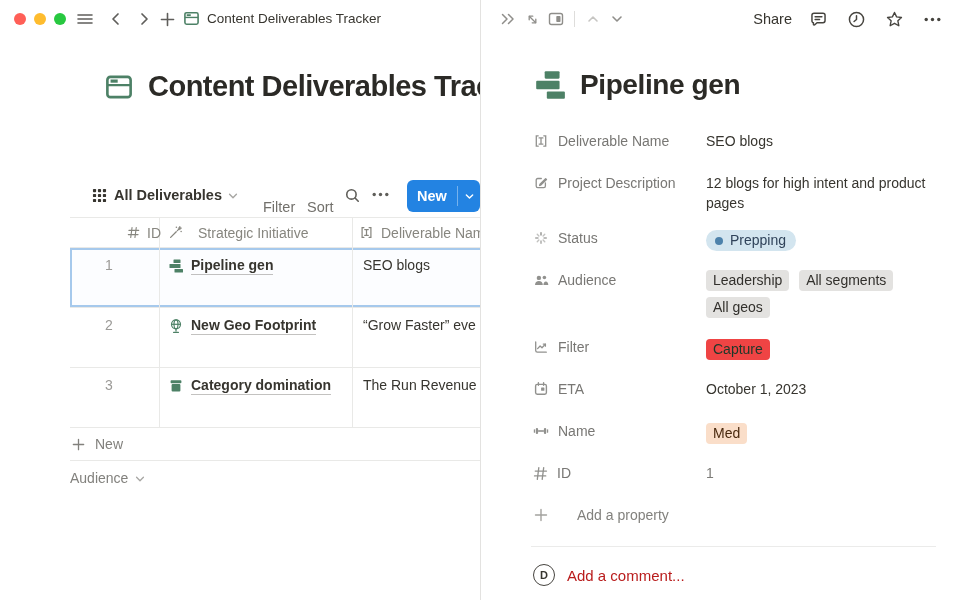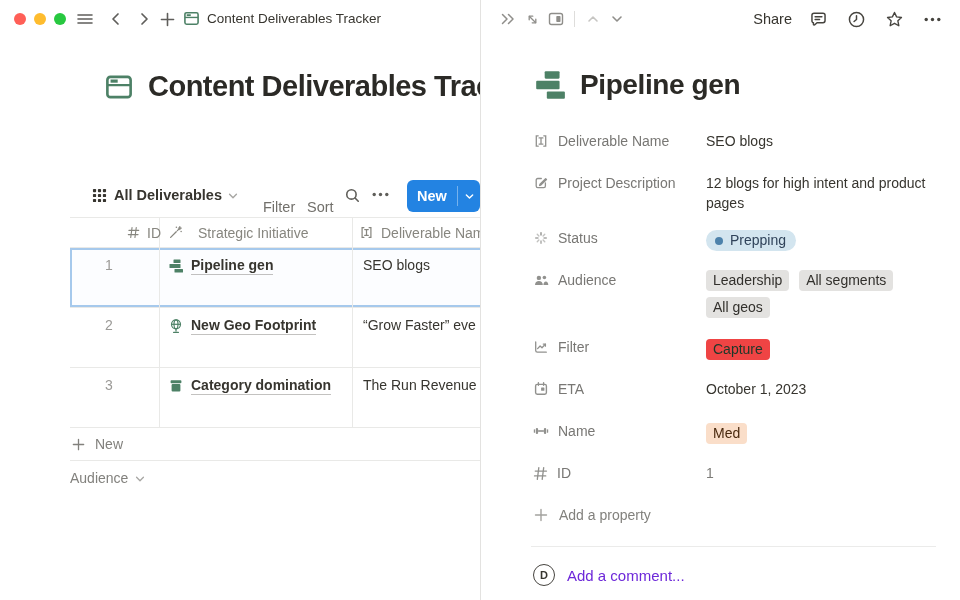--- a/index.html
+++ b/index.html
@@ -76,27 +76,27 @@
   .prop { display:flex; align-items:flex-start; min-height:34px; margin-bottom:8px; }
   .prop-label { width:173px; flex:none; height:34px; display:flex; align-items:center; gap:9px; color:#787774; cursor:pointer; }
   .prop-label svg { color:#91918e; flex:none; }
   .prop-value { flex:1; padding-top:7px; line-height:20px; color:#37352f; cursor:pointer; }
   .tags { padding-top:5px; }
   .tag { display:inline-block; background:#e3e2e0; color:#32302c; border-radius:4px; padding:1px 7px; line-height:19px; margin:2px 6px 4px 0; }
   .tag.green { background:#ef4444; color:#1c3829; }
   .tag.orange { background:#fadec9; color:#49290e; }
   .status-pill { display:inline-flex; align-items:center; gap:7px; background:#d3e5ef; color:#30435a; border-radius:11px; padding:1px 10px 1px 9px; line-height:19px; margin-top:2px; }
   .status-pill .dot { width:8px; height:8px; border-radius:50%; background:#4d82ab; }
-  .add-prop { display:flex; align-items:center; gap:10px; height:34px; color:#82817d; cursor:pointer; }
+  .add-prop { display:flex; align-items:center; gap:28px; height:34px; color:#82817d; cursor:pointer; }
   .add-prop svg { color:#a3a29e; }
 
   .hr { height:1px; background:#ebebea; margin:14px 24px 0 50px; }
   .comment-row { display:flex; align-items:center; gap:12px; margin:17px 24px 0 52px; }
   .avatar { width:22px; height:22px; border-radius:50%; border:1.5px solid #46443f; color:#37352f; font-size:11px; font-weight:600; display:flex; align-items:center; justify-content:center; flex:none; }
-  .comment-ph { color:#6d28d9; font-size:15px; cursor:text; }
+  .comment-ph { color:#b91c1c; font-size:15px; cursor:text; }
 </style>
 </head>
 <body>
 
 <div id="app">
 
   <div class="titlebar">
     <div class="traffic">
       <span style="background:#ff5f57"></span>
       <span style="background:#febc2e"></span>

